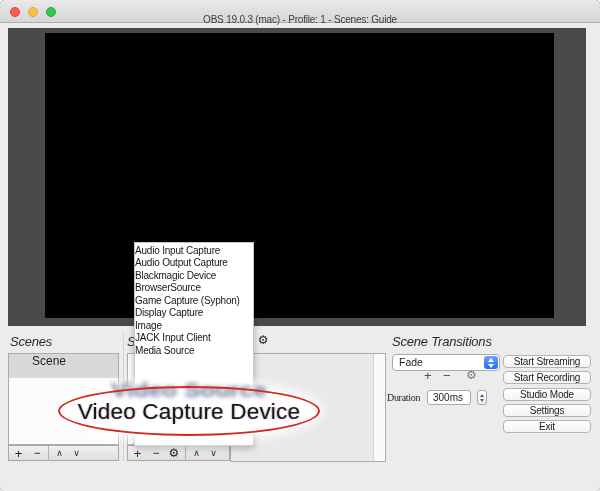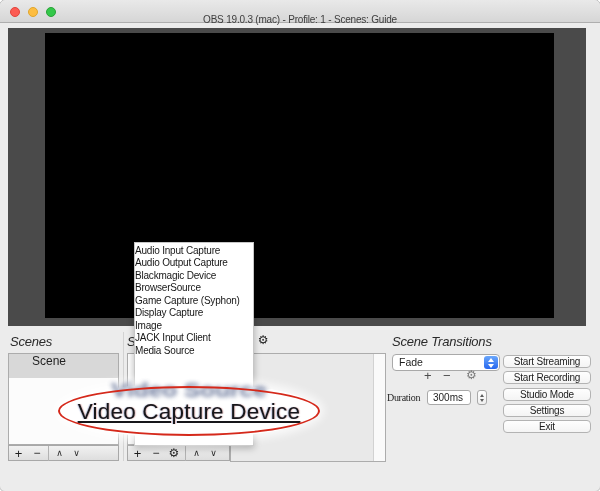--- a/index.html
+++ b/index.html
@@ -80,21 +80,21 @@
     letter-spacing:-0.2px;color:#161616;white-space:nowrap;cursor:default;}
   .menu-gap{height:49.8px;}
   
   .callout{position:absolute;left:56px;top:379px;width:266px;height:59px;z-index:10;}
   .bubble{position:absolute;left:4px;right:4px;top:4px;bottom:0;background:#fff;
     border-radius:50%;box-shadow:0 0 9px 6px rgba(255,255,255,0.75);}
   .blur-text{position:absolute;left:0;right:0;top:0;text-align:center;font-size:20px;
     font-weight:bold;color:#4a5a85;filter:blur(2.3px);opacity:0.8;transform:scaleX(1.22);white-space:nowrap;}
   .big-text{position:absolute;left:0;right:0;top:20px;text-align:center;font-size:22.5px;
     color:#17171a;letter-spacing:0.2px;white-space:nowrap;
-    text-shadow:1px 0 1px rgba(170,50,50,0.3), -1px 0 1px rgba(60,80,160,0.3);text-decoration:underline;}
+    text-shadow:1px 0 1px rgba(170,50,50,0.3), -1px 0 1px rgba(60,80,160,0.3);}
   .ellipse{position:absolute;left:2px;right:2px;top:7px;bottom:2px;
     border:2.5px solid #d5291b;border-radius:50%;}
   
   .statusbar{position:absolute;left:0;top:467px;width:600px;height:24px;
     background:linear-gradient(#ececec,#dfdfdf);border-top:1px solid #a2a2a2;font-size:10.5px;
     letter-spacing:-0.2px;color:#1f1f1f;}
   .statusbar span{position:absolute;top:0;line-height:22px;white-space:nowrap;}
   .splitter{position:absolute;width:1px;background:#d2d2d2;}
 </style>
 </head>

